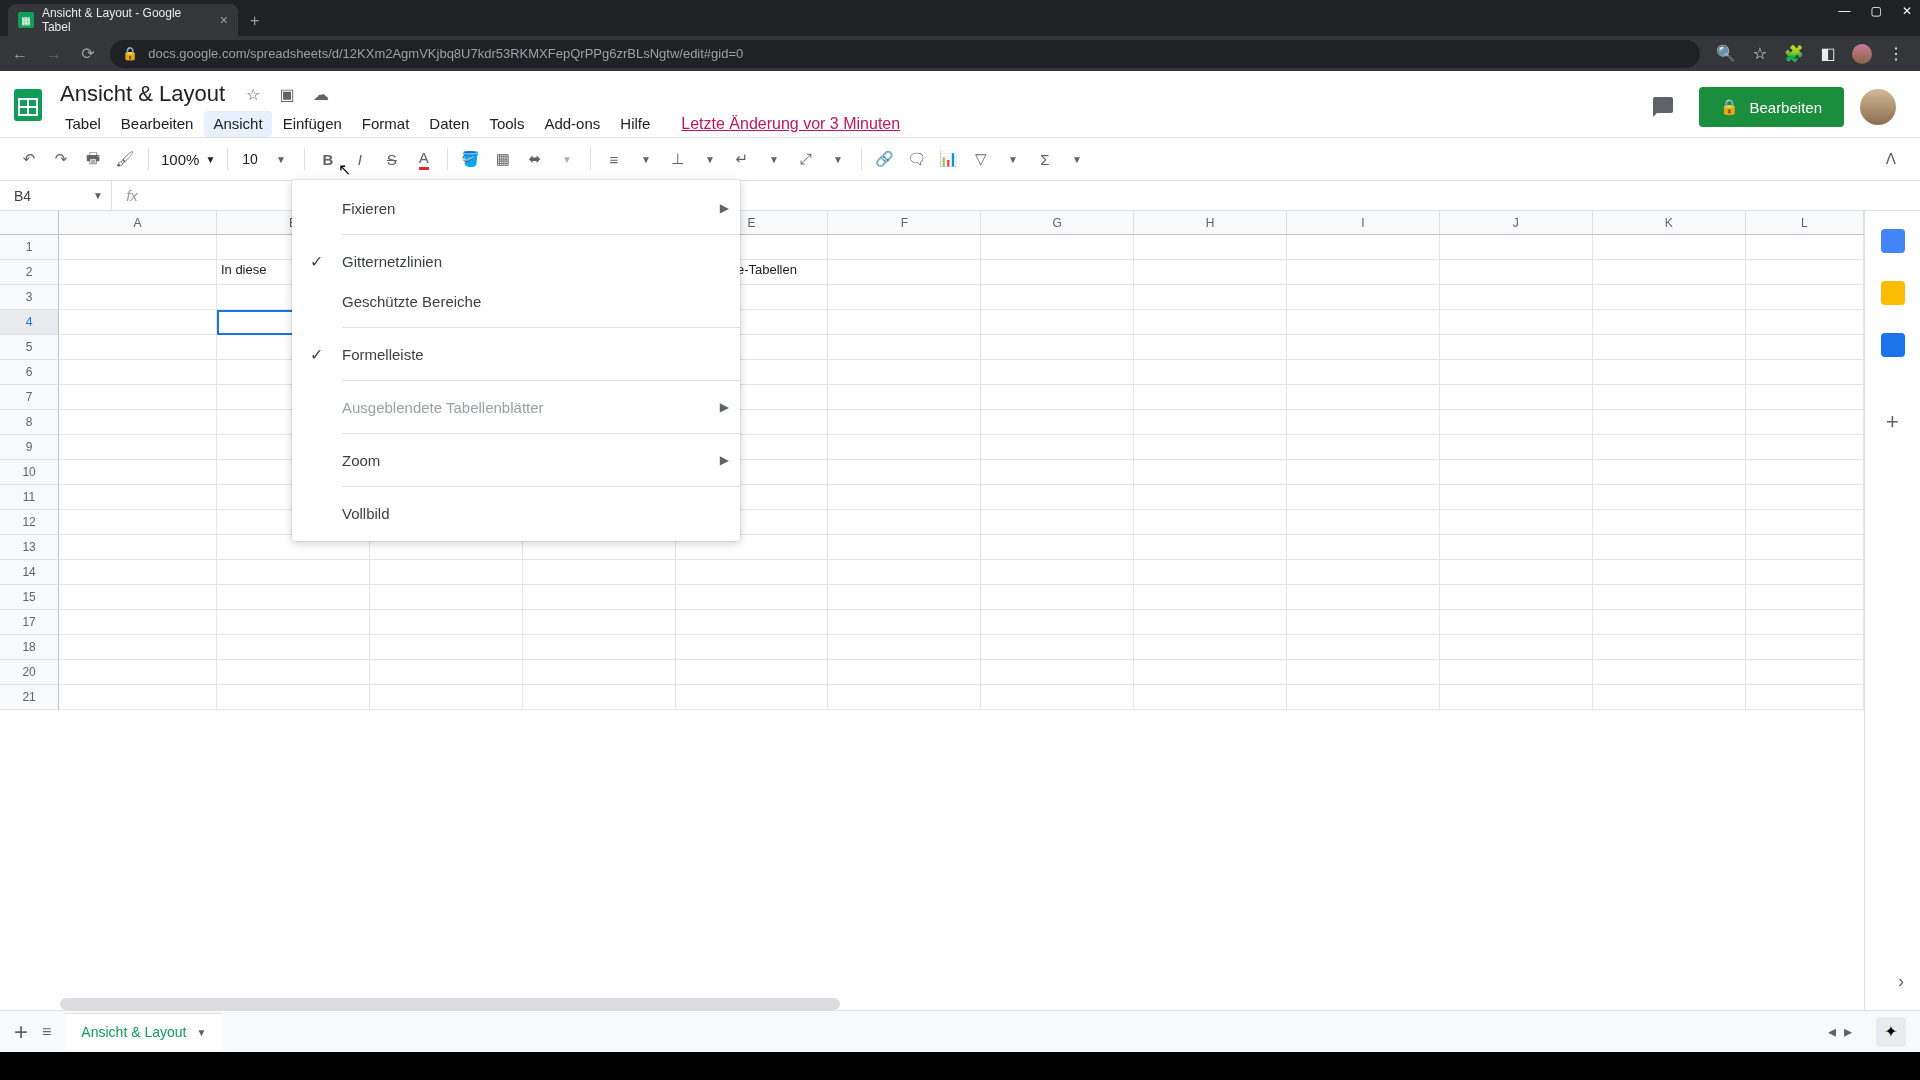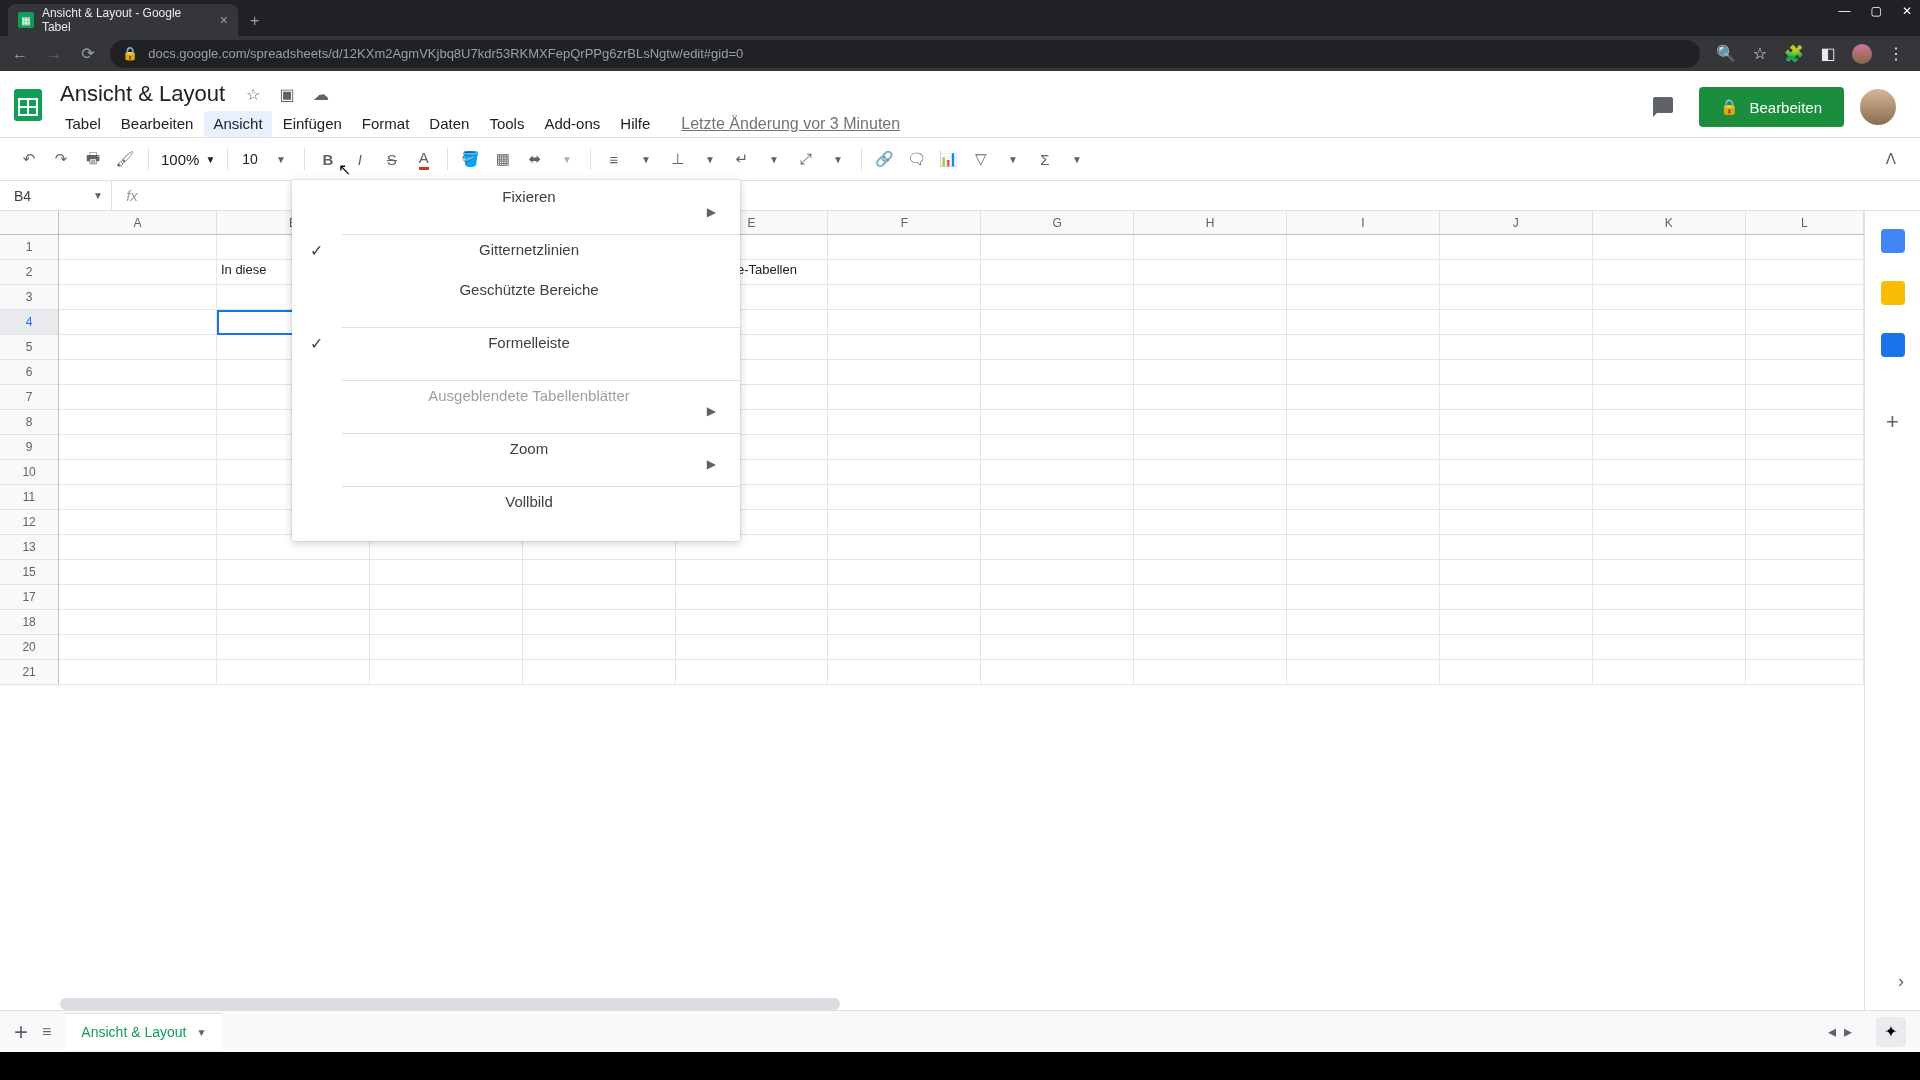--- a/index.html
+++ b/index.html
@@ -26,21 +26,21 @@
 .app-header { display:flex; align-items:flex-start; padding: 8px 16px 0 8px; gap:8px;}
 .sheets-logo { width:40px; height:52px; display:flex; align-items:center; justify-content:center;}
 .sheets-logo svg{width:36px;height:36px;}
 .titleblock{flex:1;}
 .doc-title-row{display:flex;align-items:center;gap:14px;}
 .doc-title{font-size:22px; color:#202124; padding:2px 4px;}
 .title-icon{color:#5f6368;width:20px;height:20px;display:flex;align-items:center;justify-content:center;cursor:pointer;}
 .menubar{display:flex;gap:2px;margin-top:2px;}
 .menubar .mitem{font-size:15px;color:#202124;padding:4px 9px;border-radius:4px;cursor:pointer;}
 .menubar .mitem.active{background:#e8f0fe;}
-.menubar .lastchange{color:#737373;text-decoration:underline;margin-left:20px;padding:4px 0;}
+.menubar .lastchange{color:#be185d;text-decoration:underline;margin-left:20px;padding:4px 0;}
 .header-right{display:flex;align-items:center;gap:16px;padding-right:8px;padding-top:8px;}
 .comment-btn{width:40px;height:40px;border-radius:50%;display:flex;align-items:center;justify-content:center;color:#5f6368;cursor:pointer;}
 .share-btn{background:#1a8e3c;color:#fff;border:none;height:40px;padding:0 22px;border-radius:4px;font-size:15px;font-weight:500;display:flex;align-items:center;gap:10px;cursor:pointer;}
 .profile{width:36px;height:36px;border-radius:50%;background:linear-gradient(#d4b896,#8a6d4f);cursor:pointer;}
 
 
 .toolbar{border-top:1px solid #e0e0e0;border-bottom:1px solid #e0e0e0;height:44px;display:flex;align-items:center;padding:0 14px;gap:2px;}
 .tbtn{min-width:30px;height:30px;display:flex;align-items:center;justify-content:center;color:#5f6368;border-radius:4px;cursor:pointer;font-size:15px;}
 .tsep{width:1px;height:22px;background:#e0e0e0;margin:0 6px;}
 .zoom-sel{font-size:15px;color:#202124;padding:0 4px;display:flex;align-items:center;gap:6px;}
@@ -82,21 +82,21 @@
 .sheetbar{height:42px;border-top:1px solid #e0e0e0;display:flex;align-items:center;padding:0 14px;gap:14px;background:#f8f9fa;}
 .sheetbar .add{color:#5f6368;font-size:24px;cursor:pointer;}
 .sheetbar .all{color:#5f6368;cursor:pointer;}
 .sheet-tab{background:#fff;color:#0f9d58;font-weight:500;font-size:14px;padding:10px 16px;border-top:1px solid #e0e0e0;display:flex;align-items:center;gap:10px;cursor:pointer;}
 .sheet-tab .dd{color:#5f6368;font-size:10px;}
 .sheetnav{margin-left:auto;display:flex;gap:8px;color:#5f6368;}
 .explore{width:30px;height:30px;background:#e8eaed;border-radius:4px;display:flex;align-items:center;justify-content:center;margin-left:10px;cursor:pointer;}
 
 
 .dropdown{position:absolute;top:180px;left:292px;width:448px;background:#fff;box-shadow:0 2px 10px rgba(0,0,0,.2),0 0 0 1px rgba(0,0,0,.05);border-radius:0 0 4px 4px;padding:8px 0;z-index:100;}
-.dropdown .dmi{display:flex;align-items:center;height:40px;padding:0 24px 0 50px;font-size:15px;color:#3c4043;cursor:pointer;position:relative;flex-direction:column;}
+.dropdown .dmi{display:flex;align-items:center;height:40px;padding:0 11px 0 50px;font-size:15px;color:#3c4043;cursor:pointer;position:relative;}
 .dropdown .dmi.disabled{color:#9aa0a6;}
 .dropdown .check{position:absolute;left:18px;color:#3c4043;font-size:16px;}
 .dropdown .sub{margin-left:auto;color:#5f6368;font-size:12px;}
 .dropdown .short{margin-left:auto;color:#5f6368;font-size:14px;}
 .dropdown .dsep{height:1px;background:#e0e0e0;margin:6px 0 6px 50px;}
 
 
 .cursor{position:absolute;top:160px;left:338px;z-index:200;font-size:16px;color:#000;}
 
 
@@ -446,20 +446,35 @@
             <div class="cell" style="width:155px"></div>
             <div class="cell" style="width:155px"></div>
             <div class="cell" style="width:155px"></div>
             <div class="cell" style="width:155px"></div>
             <div class="cell" style="width:155px"></div>
             <div class="cell" style="width:155px"></div>
             <div class="cell" style="width:155px"></div>
             <div class="cell" style="width:120px"></div>
           </div>
           <div class="row">
+            <div class="rowh">14</div>
+            <div class="cell" style="width:160px"></div>
+            <div class="cell" style="width:155px"></div>
+            <div class="cell" style="width:155px"></div>
+            <div class="cell" style="width:155px"></div>
+            <div class="cell" style="width:155px"></div>
+            <div class="cell" style="width:155px"></div>
+            <div class="cell" style="width:155px"></div>
+            <div class="cell" style="width:155px"></div>
+            <div class="cell" style="width:155px"></div>
+            <div class="cell" style="width:155px"></div>
+            <div class="cell" style="width:155px"></div>
+            <div class="cell" style="width:120px"></div>
+          </div>
+          <div class="row">
             <div class="rowh">15</div>
             <div class="cell" style="width:160px"></div>
             <div class="cell" style="width:155px"></div>
             <div class="cell" style="width:155px"></div>
             <div class="cell" style="width:155px"></div>
             <div class="cell" style="width:155px"></div>
             <div class="cell" style="width:155px"></div>
             <div class="cell" style="width:155px"></div>
             <div class="cell" style="width:155px"></div>
             <div class="cell" style="width:155px"></div>

